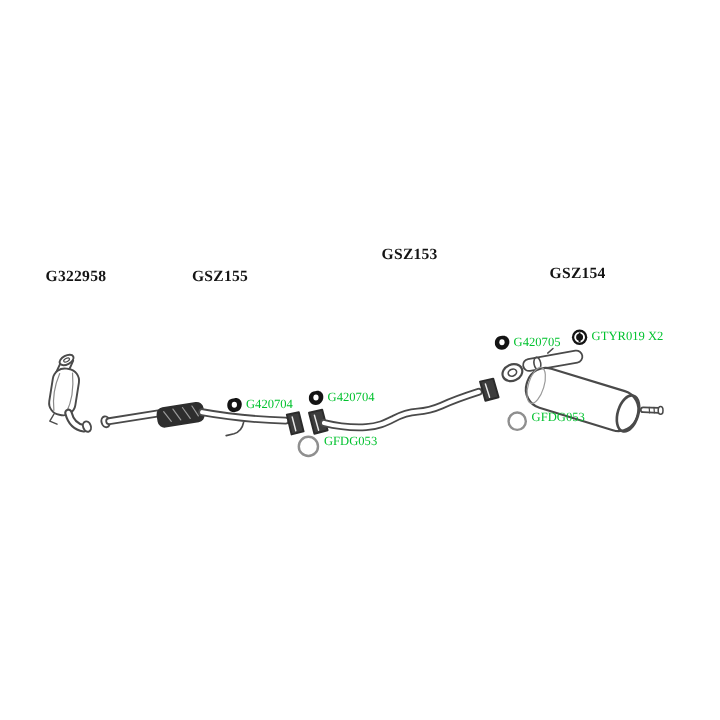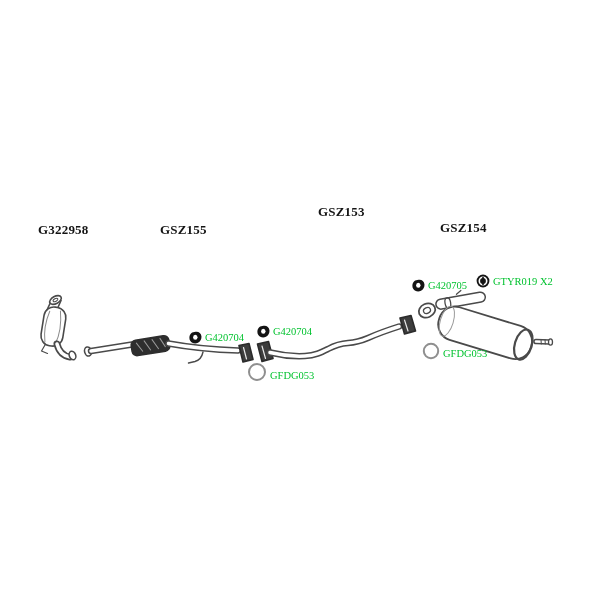--- a/index.html
+++ b/index.html
@@ -6,21 +6,21 @@
   .stage{
     position:relative;width:560px;height:600px;background:#ffffff;overflow:hidden;
     font-family:Liberation Serif, serif;
   }
   .drawing{position:absolute;left:0;top:0;width:600px;height:600px;}
   .section-label{
     position:absolute;font-size:13px;font-weight:bold;color:#141414;
     letter-spacing:0.2px;white-space:nowrap;
   }
   .part-label{
-    position:absolute;display:flex;align-items:flex-end;gap:3px;white-space:nowrap;
+    position:absolute;display:flex;align-items:flex-start;gap:3px;white-space:nowrap;
   }
   .part-label .txt{
     font-size:10.5px;font-weight:400;color:#00c22e;line-height:13px;
   }
   .icon{display:inline-flex;align-items:center;justify-content:center;}
 </style>
 </head>
 <body>
 
 <div class="stage">
@@ -85,21 +85,21 @@
         <path d="M 536,341.5 L 549,342" stroke="#ffffff" stroke-width="2.6"></path>
         <path d="M 541,339.5 l 0.3,4.5 M 545,339.5 l 0.3,4.5" stroke-width="1"></path>
         <ellipse cx="550.5" cy="342" rx="2" ry="3.2" fill="#ffffff" stroke-width="1.3"></ellipse>
       </g>
     </g>
   </svg>
 
   <div class="section-label" style="left:38px;top:222px">G322958</div>
   <div class="section-label" style="left:160px;top:222px">GSZ155</div>
   <div class="section-label" style="left:318px;top:204px">GSZ153</div>
-  <div class="section-label" style="left:440px;top:220px">GSZ154</div>
+  <div class="section-label" style="left:458px;top:220px">GSZ154</div>
 
   <div class="part-label" style="left:189px;top:331px">
     <span class="icon">
       <svg width="13" height="13" viewBox="0 0 13 13">
         <path d="M6.5 0.8 C9.5 0.2 12 2.2 12.4 5 C12.8 7.6 11.6 10.4 9 11.8 C6.2 13.2 2.8 12.4 1.2 9.8 C-0.2 7.4 0.2 4 2.2 2.2 C3.4 1.1 5 1.1 6.5 0.8 Z" fill="#141414"></path>
         <ellipse cx="6.3" cy="6.3" rx="2.2" ry="2.5" fill="#ffffff"></ellipse>
       </svg>
     </span>
     <span class="txt">G420704</span>
   </div>

